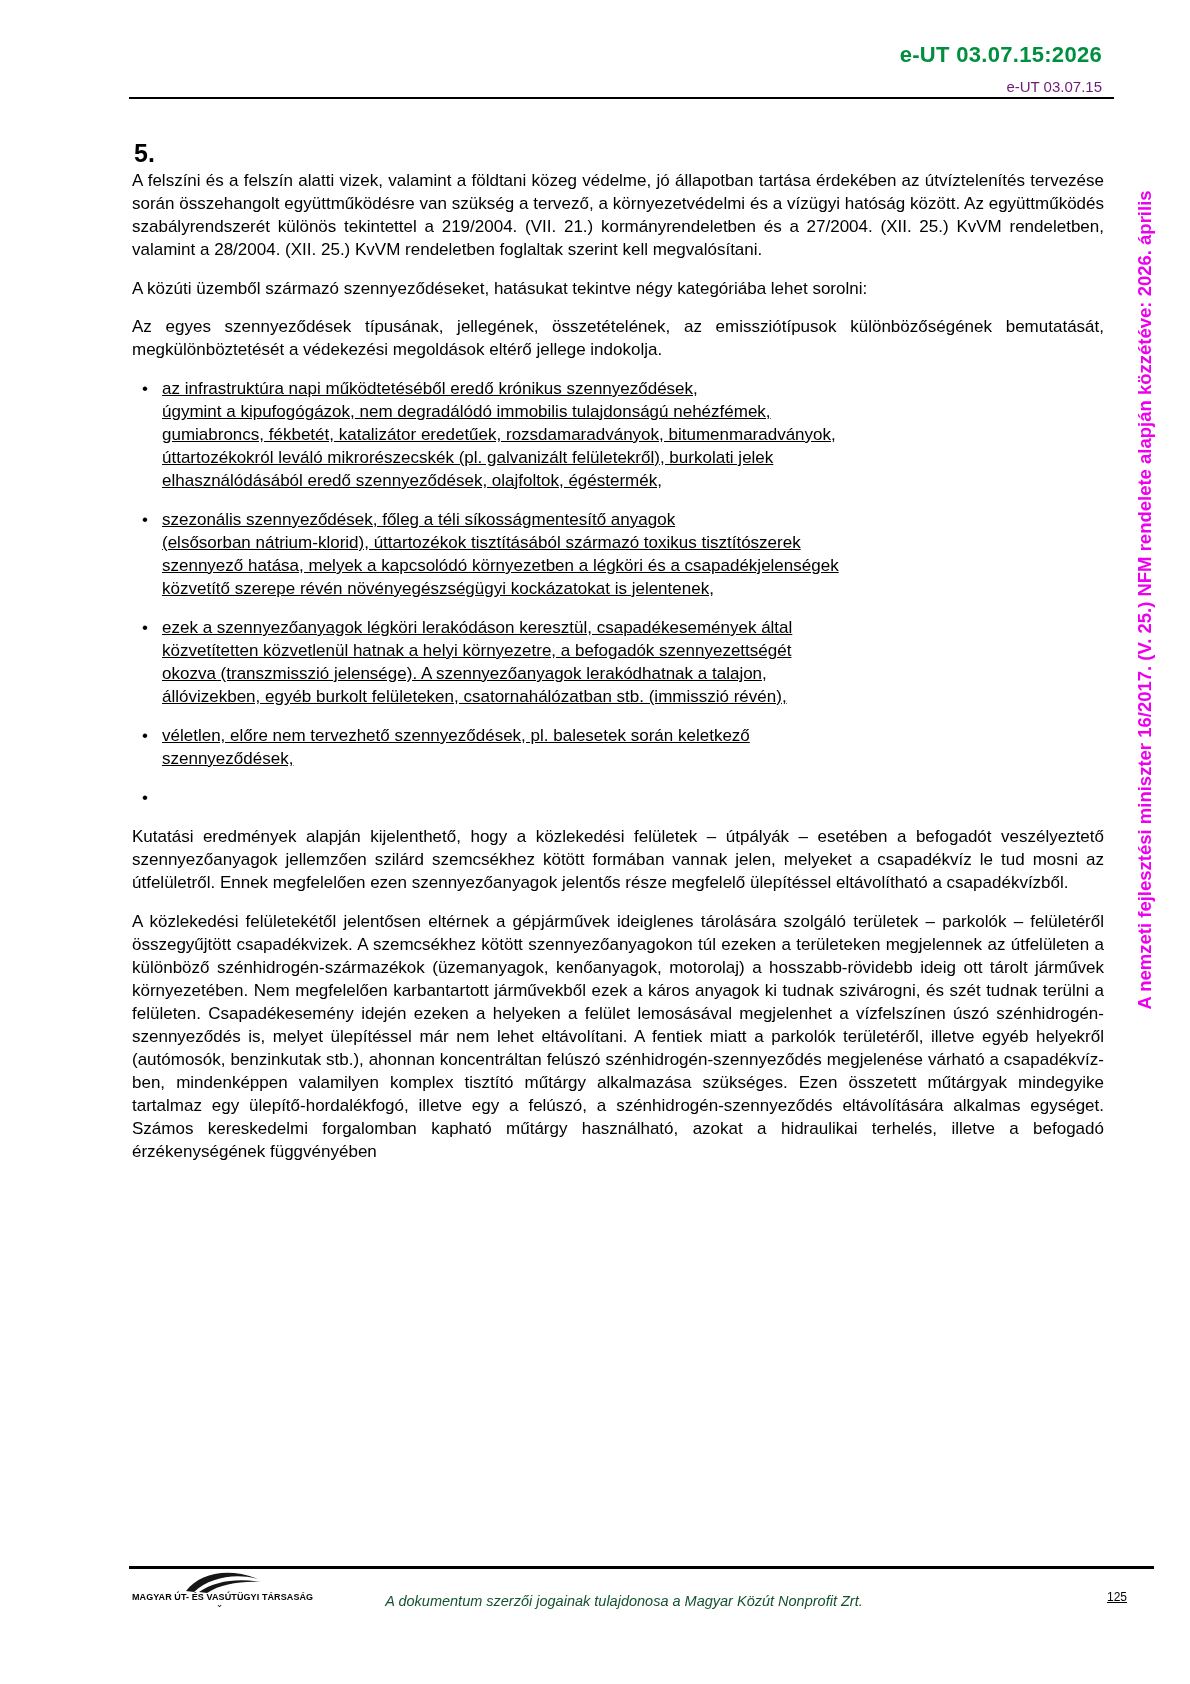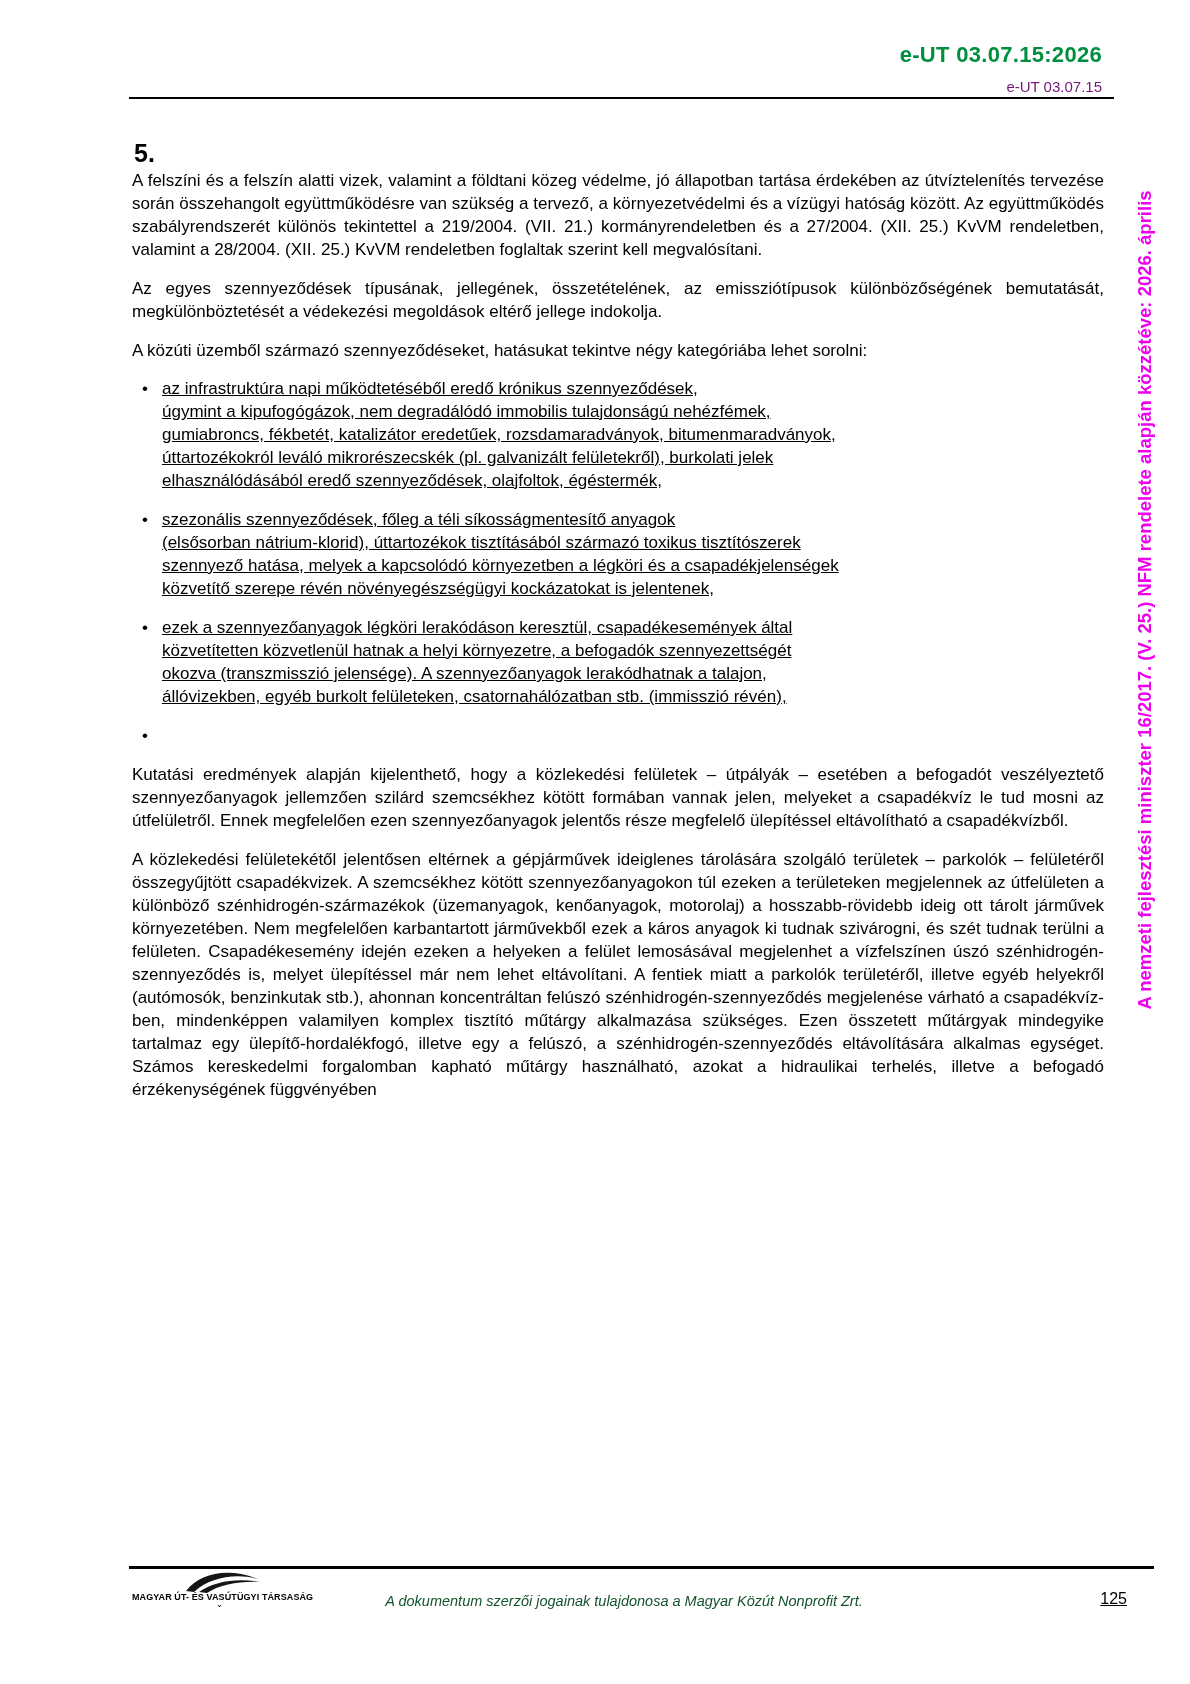--- a/index.html
+++ b/index.html
@@ -49,42 +49,42 @@
   
   .ftr-rule { position:absolute; top:1566px; left:100px; width:1025px; height:3px; background:#000; }
   .ftr-logo { position:absolute; left:103px; top:1570px; width:175px; }
   .ftr-logo-swoosh { display:block; margin:0 auto 0 52px; }
   .ftr-org { font-size:9px; font-weight:bold; letter-spacing:0.1px; white-space:nowrap; margin-top:-2px; }
   .ftr-logo-v { display:block; text-align:center; font-size:9px; line-height:6px; margin-top:-1px; }
   .ftr-copy {
     position:absolute; left:135px; top:1593px; width:920px; text-align:center;
     font-size:14.5px; font-style:italic; color:#14532d;
   }
-  .ftr-page { position:absolute; top:1590px; right:92px; font-size:16px; color:#000;text-decoration:underline; }
+  .ftr-page { position:absolute; top:1590px; right:92px; font-size:12px; color:#000;text-decoration:underline; }
 </style>
 </head>
 <body>
 
 <div class="page">
 
   <div class="hdr-code-year">e-UT 03.07.15:2026</div>
   <div class="hdr-code">e-UT 03.07.15</div>
   <div class="hdr-rule"></div>
 
   <div class="side-note">A nemzeti fejlesztési miniszter 16/2017. (V. 25.) NFM rendelete alapján közzétéve: 2026. április</div>
 
   <div class="content">
 
     <div class="chapter-title">
       <span class="chapter-num">5.</span>
     </div>
 
     <p class="body p-first">A felszíni és a felszín alatti vizek, valamint a földtani közeg védelme, jó állapotban tartása érdekében az útvíztelenítés tervezése során összehangolt együttműködésre van szükség a tervező, a környe­zetvédelmi és a vízügyi hatóság között. Az együttműködés szabályrendszerét különös tekintettel a 219/2004. (VII. 21.) kormányrendeletben és a 27/2004. (XII. 25.) KvVM rendeletben, valamint a 28/2004. (XII. 25.) KvVM rendeletben foglaltak szerint kell megvalósítani.</p>
+    <p class="body intro">A közúti üzemből származó szennyeződéseket, hatásukat tekintve négy kategóriába lehet sorolni:</p>
     <p class="body">Az egyes szennyeződések típusának, jellegének, összetételének, az emissziótípusok különbözősé­gének bemutatását, megkülönböztetését a védekezési megoldások eltérő jellege indokolja.</p>
-    <p class="body intro">A közúti üzemből származó szennyeződéseket, hatásukat tekintve négy kategóriába lehet sorolni:</p>
 
     <div class="bullets">
       <div class="bullet-item">
         <span class="bullet-dot"></span>
         <span class="bullet-text">az infrastruktúra napi működtetéséből eredő krónikus szennyeződések,
 úgymint a kipufogógázok, nem degradálódó immobilis tulajdonságú nehézfémek,
 gumiabroncs, fékbetét, katalizátor eredetűek, rozsdamaradványok, bitumenmaradványok,
 úttartozékokról leváló mikrorészecskék (pl. galvanizált felületekről), burkolati jelek
 elhasználódásából eredő szennyeződések, olajfoltok, égéstermék,</span>
       </div>
@@ -94,20 +94,25 @@
 (elsősorban nátrium-klorid), úttartozékok tisztításából származó toxikus tisztítószerek
 szennyező hatása, melyek a kapcsolódó környezetben a légköri és a csapadékjelenségek
 közvetítő szerepe révén növényegészségügyi kockázatokat is jelentenek,</span>
       </div>
       <div class="bullet-item">
         <span class="bullet-dot"></span>
         <span class="bullet-text">ezek a szennyezőanyagok légköri lerakódáson keresztül, csapadékesemények által
 közvetítetten közvetlenül hatnak a helyi környezetre, a befogadók szennyezettségét
 okozva (transzmisszió jelensége). A szennyezőanyagok lerakódhatnak a talajon,
 állóvizekben, egyéb burkolt felületeken, csatornahálózatban stb. (immisszió révén),</span>
+      </div>
+      <div class="bullet-item">
+        <span class="bullet-dot"></span>
+        <span class="bullet-text">véletlen, előre nem tervezhető szennyeződések, pl. balesetek során keletkező
+szennyeződések,</span>
       </div>
       <div class="bullet-item">
         <span class="bullet-dot"></span>
       </div>
     </div>
 
 
     <p class="body">Kutatási eredmények alapján kijelenthető, hogy a közlekedési felületek – útpályák – esetében a befogadót veszélyeztető szennyezőanyagok jellemzően szilárd szemcsékhez kötött formában van­nak jelen, melyeket a csapadékvíz le tud mosni az útfelületről. Ennek megfelelően ezen szennyező­anyagok jelentős része megfelelő ülepítéssel eltávolítható a csapadékvízből.</p>
     <p class="body">A közlekedési felületekétől jelentősen eltérnek a gépjárművek ideiglenes tárolására szolgáló terüle­tek – parkolók – felületéről összegyűjtött csapadékvizek. A szemcsékhez kötött szennyezőanyago­kon túl ezeken a területeken megjelennek az útfelületen a különböző szénhidrogén-származékok (üzemanyagok, kenőanyagok, motorolaj) a hosszabb-rövidebb ideig ott tárolt járművek környezeté­ben. Nem megfelelően karbantartott járművekből ezek a káros anyagok ki tudnak szivárogni, és szét tudnak terülni a felületen. Csapadékesemény idején ezeken a helyeken a felület lemosásával meg­jelenhet a vízfelszínen úszó szénhidrogén-szennyeződés is, melyet ülepítéssel már nem lehet eltá­volítani. A fentiek miatt a parkolók területéről, illetve egyéb helyekről (autómosók, benzinkutak stb.), ahonnan koncentráltan felúszó szénhidrogén-szennyeződés megjelenése várható a csapadékvíz­ben, mindenképpen valamilyen komplex tisztító műtárgy alkalmazása szükséges. Ezen összetett műtárgyak mindegyike tartalmaz egy ülepítő-hordalékfogó, illetve egy a felúszó, a szénhidrogén-szennyeződés eltávolítására alkalmas egységet. Számos kereskedelmi forgalomban kapható mű­tárgy használható, azokat a hidraulikai terhelés, illetve a befogadó érzékenységének függvényében</p>
 

